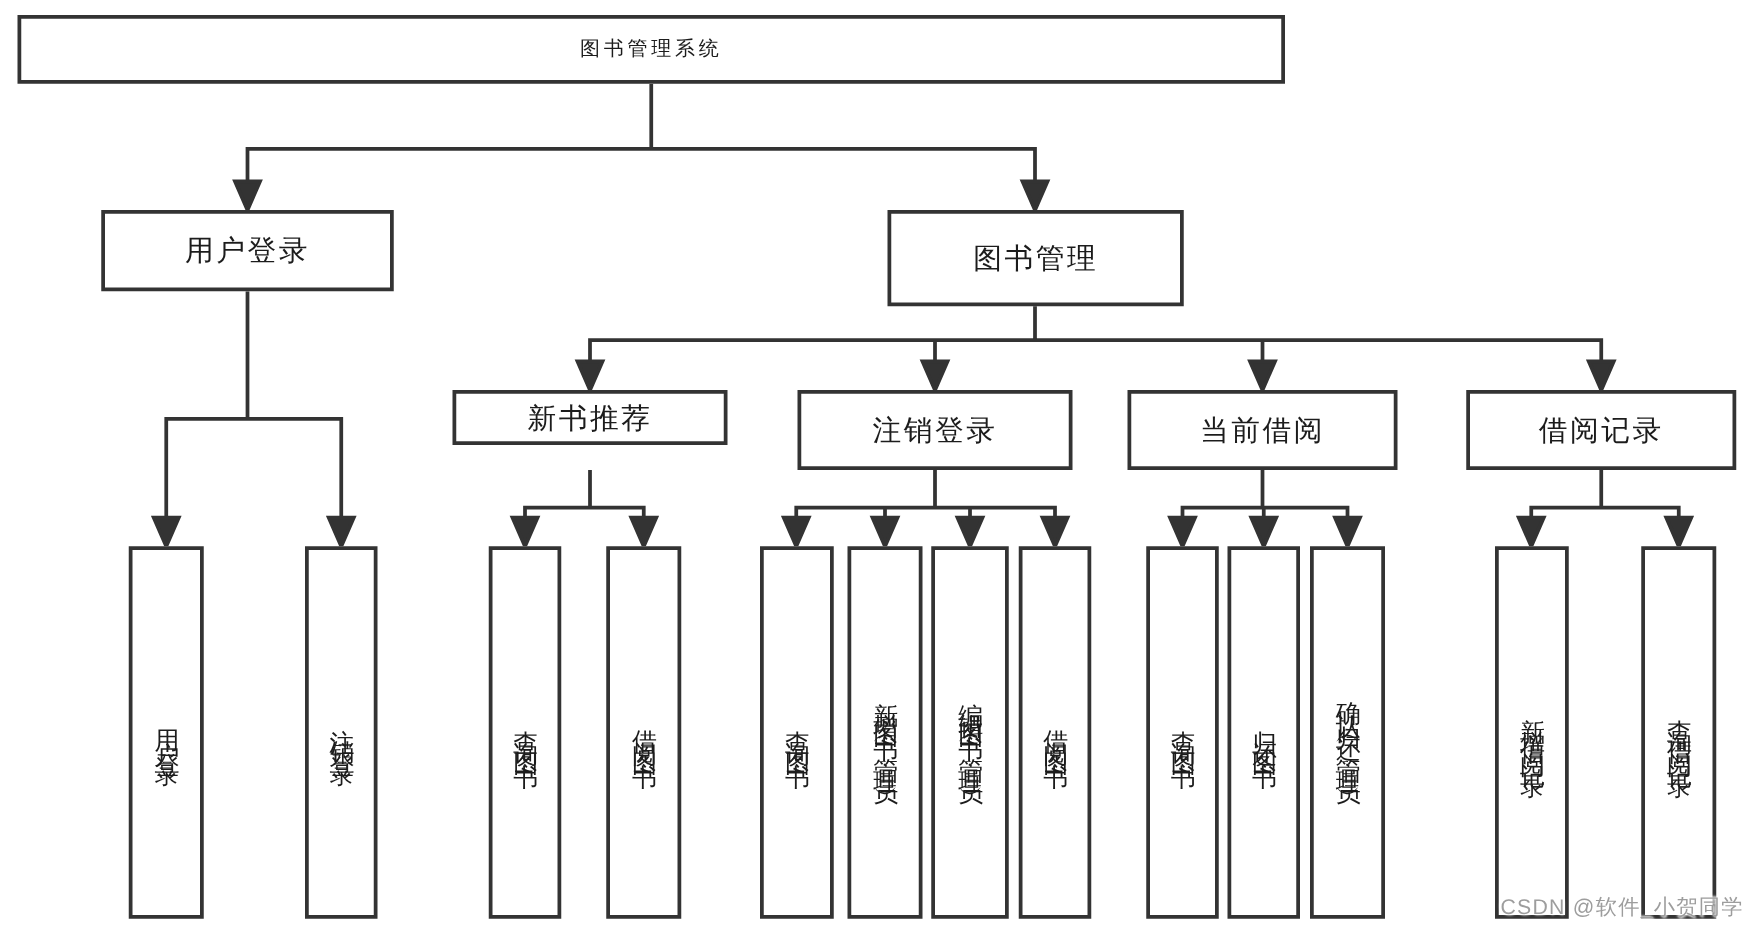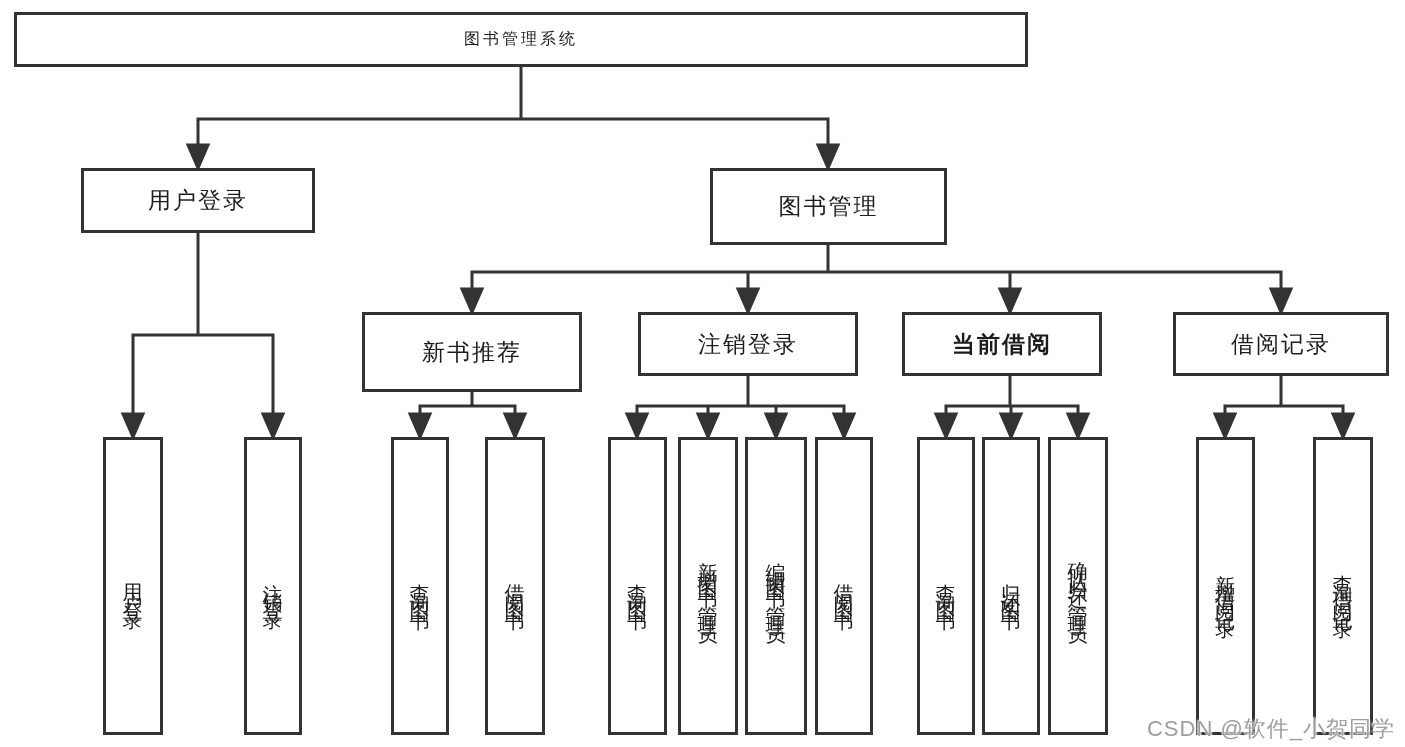--- a/index.html
+++ b/index.html
@@ -46,21 +46,21 @@
     font-size: 20px;
     letter-spacing: 9px;
     line-height: 1;
     white-space: nowrap;
   }
   #watermark {
     position: absolute;
     top: 714px;
     right: 10px;
     z-index: 3;
-    font-size: 22px;
+    font-size: 17px;
     color: #9d9d9d;
     letter-spacing: 1px;
     text-shadow: 0 0 2px #ffffff, 1px 1px 2px #ffffff, -1px -1px 2px #ffffff;
     white-space: nowrap;
   }
 </style>
 </head>
 <body>
 
 <div id="stage">
@@ -119,27 +119,27 @@
     <span>图书管理系统</span>
   </div>
 
   <div class="node h" style="left:81px; top:168px; width:234px; height:65px;">
     <span>用户登录</span>
   </div>
   <div class="node h" style="left:710px; top:168px; width:237px; height:77px;">
     <span>图书管理</span>
   </div>
 
-  <div class="node h" style="left:362px; top:312px; width:220px; height:80px;">
+  <div class="node h" style="left:362px; top:312px; width:220px; height:44px;">
     <span>新书推荐</span>
   </div>
   <div class="node h" style="left:638px; top:312px; width:220px; height:64px;">
     <span>注销登录</span>
   </div>
-  <div class="node h" style="left:902px; top:312px; width:200px; height:64px;font-weight:bold;">
+  <div class="node h" style="left:902px; top:312px; width:216px; height:64px;">
     <span>当前借阅</span>
   </div>
   <div class="node h" style="left:1173px; top:312px; width:216px; height:64px;">
     <span>借阅记录</span>
   </div>
 
   <div class="node v" style="left:103px; top:437px; width:60px; height:298px;">
     <span>用户登录</span>
   </div>
   <div class="node v" style="left:244px; top:437px; width:58px; height:298px;">

